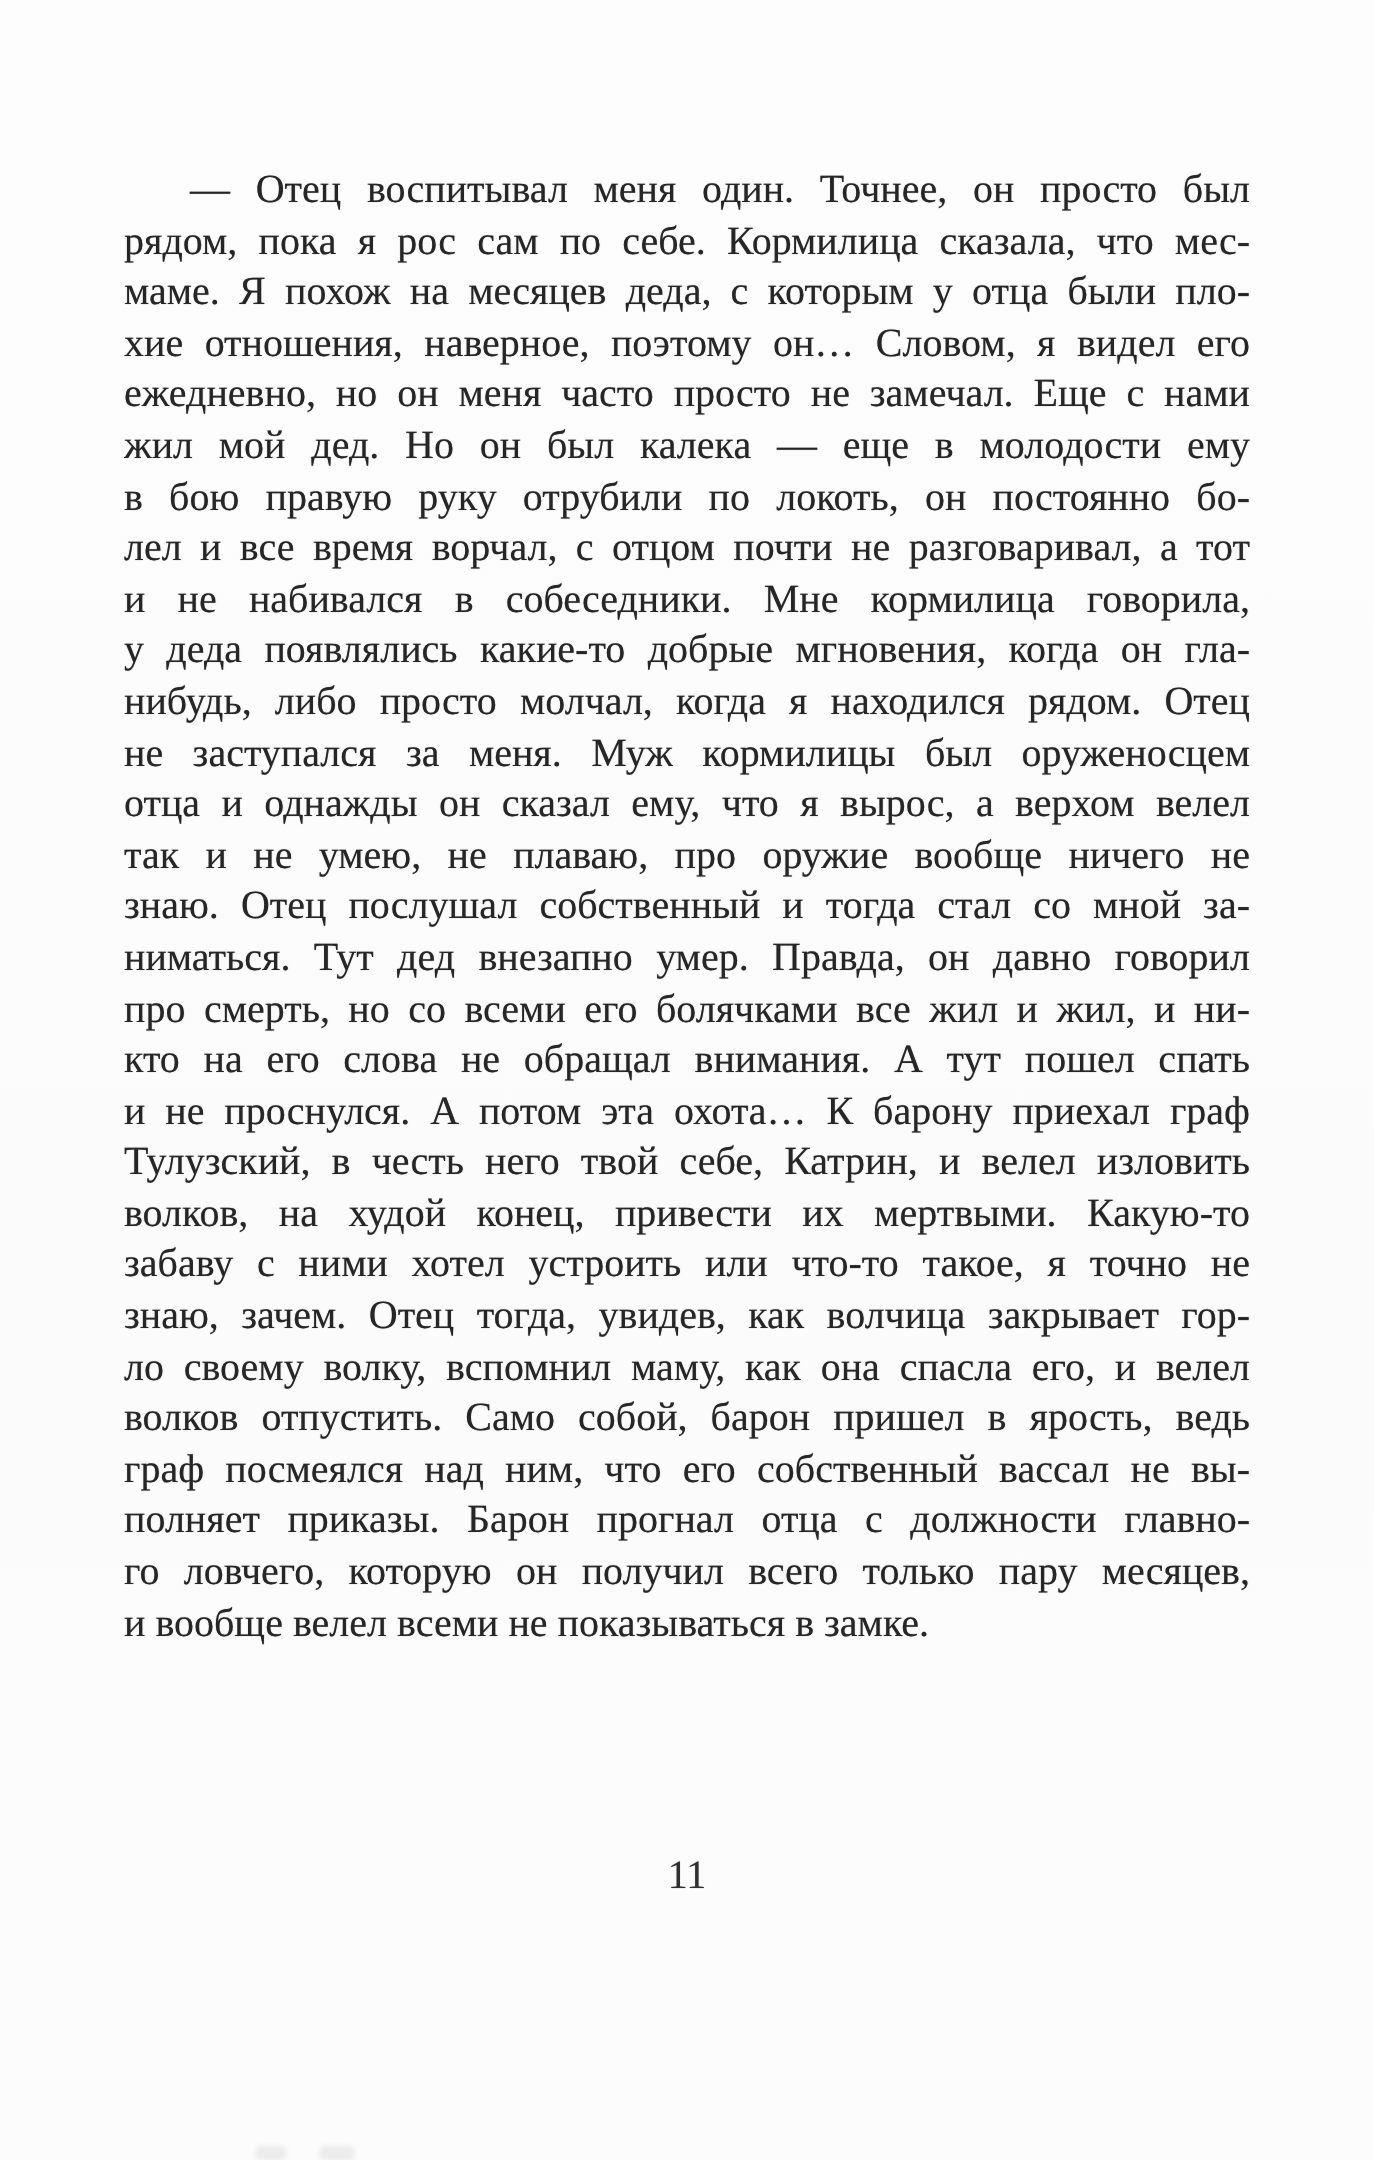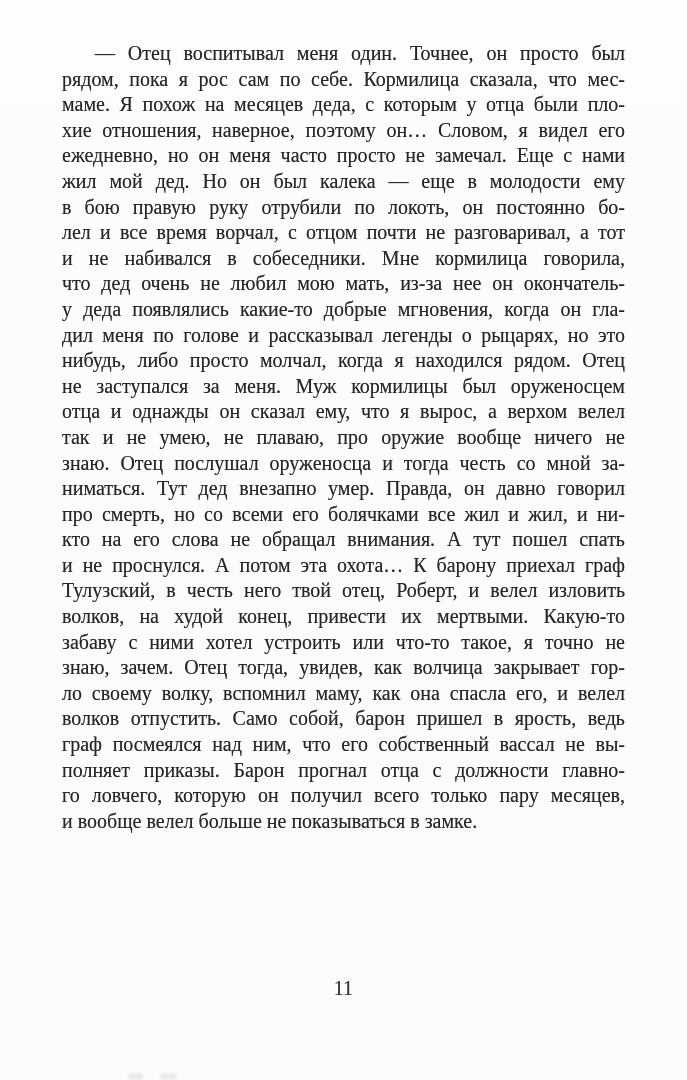--- a/index.html
+++ b/index.html
@@ -34,29 +34,30 @@
     height: 25.6px;
     line-height: 25.6px;
     overflow: hidden;
     text-align: justify;
     -moz-text-align-last: justify;
     text-align-last: justify;
     white-space: normal;
   }
   .text-line:first-child {
     text-indent: 33px;
+    margin-top: 42px;
   }
   .text-line:last-child {
     -moz-text-align-last: left;
     text-align-last: left;
   }
   .page-number {
     position: absolute;
     left: 0;
-    top: 977px;
+    top: 927px;
     width: 687px;
     text-align: center;
     font-size: 20px;
     color: #303030;
     text-shadow: 0 0 0.5px rgba(40,40,40,0.5);
   }
   .scan-artifact {
     position: absolute;
     height: 7px;
     background: #ececec;
@@ -73,39 +74,37 @@
   <div class="text-block">
       <div class="text-line">— Отец воспитывал меня один. Точнее, он просто был</div>
       <div class="text-line">рядом, пока я рос сам по себе. Кормилица сказала, что мес-</div>
       <div class="text-line">маме. Я похож на месяцев деда, с которым у отца были пло-</div>
       <div class="text-line">хие отношения, наверное, поэтому он… Словом, я видел его</div>
       <div class="text-line">ежедневно, но он меня часто просто не замечал. Еще с нами</div>
       <div class="text-line">жил мой дед. Но он был калека — еще в молодости ему</div>
       <div class="text-line">в бою правую руку отрубили по локоть, он постоянно бо-</div>
       <div class="text-line">лел и все время ворчал, с отцом почти не разговаривал, а тот</div>
       <div class="text-line">и не набивался в собеседники. Мне кормилица говорила,</div>
-      <div class="text-line">что дед очень не любил мою мать, из-за нее он окончатель-</div>
       <div class="text-line">у деда появлялись какие-то добрые мгновения, когда он гла-</div>
-      <div class="text-line">дил меня по голове и рассказывал легенды о рыцарях, но это</div>
       <div class="text-line">нибудь, либо просто молчал, когда я находился рядом. Отец</div>
       <div class="text-line">не заступался за меня. Муж кормилицы был оруженосцем</div>
       <div class="text-line">отца и однажды он сказал ему, что я вырос, а верхом велел</div>
       <div class="text-line">так и не умею, не плаваю, про оружие вообще ничего не</div>
-      <div class="text-line">знаю. Отец послушал оруженосца и тогда честь со мной за-</div>
+      <div class="text-line">знаю. Отец послушал собственный и тогда стал со мной за-</div>
       <div class="text-line">ниматься. Тут дед внезапно умер. Правда, он давно говорил</div>
       <div class="text-line">про смерть, но со всеми его болячками все жил и жил, и ни-</div>
       <div class="text-line">кто на его слова не обращал внимания. А тут пошел спать</div>
       <div class="text-line">и не проснулся. А потом эта охота… К барону приехал граф</div>
-      <div class="text-line">Тулузский, в честь него твой отец, Роберт, и велел изловить</div>
+      <div class="text-line">Тулузский, в честь него твой себе, Катрин, и велел изловить</div>
       <div class="text-line">волков, на худой конец, привести их мертвыми. Какую-то</div>
       <div class="text-line">забаву с ними хотел устроить или что-то такое, я точно не</div>
       <div class="text-line">знаю, зачем. Отец тогда, увидев, как волчица закрывает гор-</div>
       <div class="text-line">ло своему волку, вспомнил маму, как она спасла его, и велел</div>
       <div class="text-line">волков отпустить. Само собой, барон пришел в ярость, ведь</div>
       <div class="text-line">граф посмеялся над ним, что его собственный вассал не вы-</div>
       <div class="text-line">полняет приказы. Барон прогнал отца с должности главно-</div>
       <div class="text-line">го ловчего, которую он получил всего только пару месяцев,</div>
-      <div class="text-line">и вообще велел больше не показываться в замке.</div>
+      <div class="text-line">и вообще велел всеми не показываться в замке.</div>
     </div>
   <div class="page-number">11</div>
   <div class="scan-artifact a1"></div>
   <div class="scan-artifact a2"></div>
 </div>
 
 </body></html>

